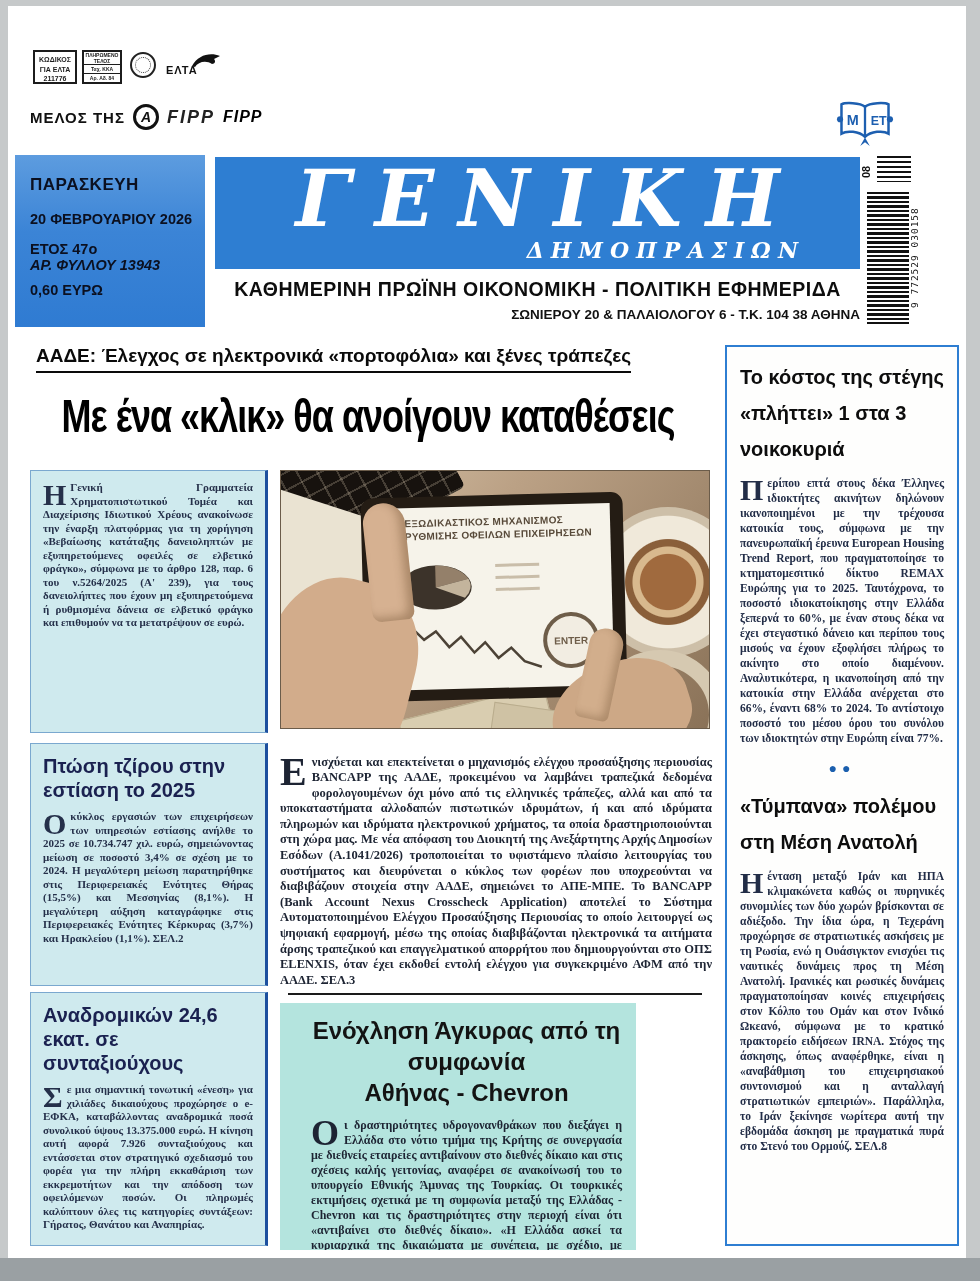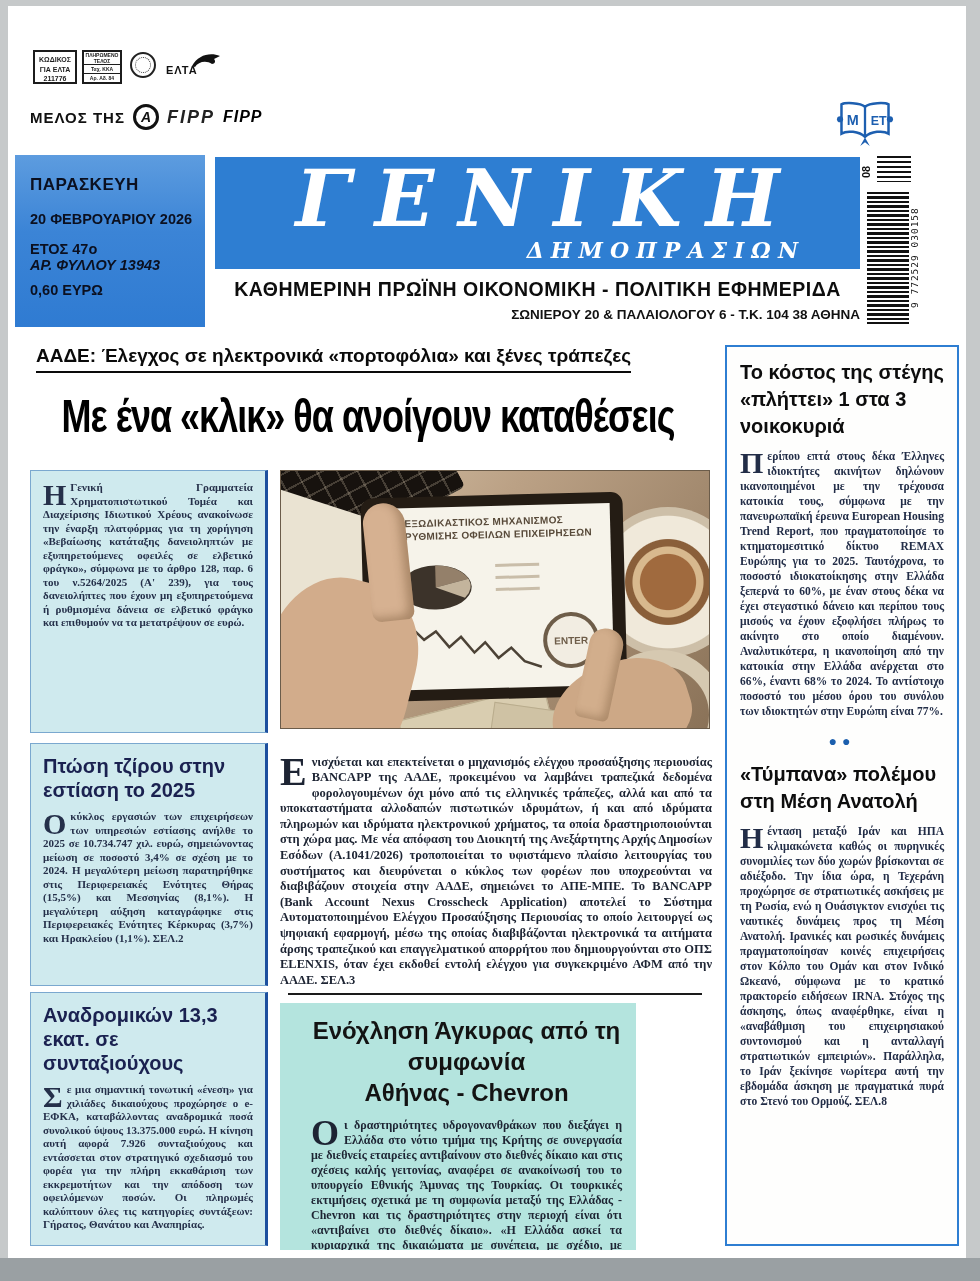--- a/index.html
+++ b/index.html
@@ -90,21 +90,21 @@
   
   #main-body{left:272px;top:736px;width:432px;font-size:12.5px;line-height:15.6px;text-align:justify;color:#1d2433;font-weight:bold;}
   .dc-lg{float:left;font-size:40px;line-height:31px;font-weight:bold;padding:1px 5px 0 0;font-family:"Liberation Serif",serif;}
   #rule{left:280px;top:987px;width:414px;height:2px;background:#1a1a1a;}
   #chevron-box{left:272px;top:997px;width:356px;height:247px;background:#b4e4de;padding:12px 14px 8px 31px;overflow:hidden;}
   #chevron-box h2{margin:0 0 10px 0;text-align:center;font-size:24px;line-height:31px;color:#131313;font-weight:bold;}
   #chevron-body{font-size:12px;line-height:15px;text-align:justify;color:#1d2433;font-weight:bold;margin:0;}
 
   
   #right-box{left:717px;top:339px;width:234px;height:901px;background:#fefefd;border:2px solid #2e7ed2;padding:12px 13px;overflow:hidden;}
-  #right-box h2{margin:0 0 9px 0;font-size:20px;line-height:27px;color:#0d0d0d;font-weight:bold;}
+  #right-box h2{margin:0 0 9px 0;font-size:20px;line-height:36px;color:#0d0d0d;font-weight:bold;}
   .right-body{font-size:11.5px;line-height:15px;text-align:justify;color:#222d47;font-weight:bold;margin:0;}
   #dots-sep{text-align:center;color:#1b5fae;font-size:14px;letter-spacing:5px;margin:14px 0 12px 0;font-weight:bold;}
 </style>
 </head>
 <body>
 
 <div id="sheet" class="sans">
 
   <div class="abs pbox" id="code-box">
     <div>ΚΩΔΙΚΟΣ</div>
@@ -167,21 +167,21 @@
   <div class="abs" id="headline">Με ένα «κλικ» θα ανοίγουν καταθέσεις</div>
 
   <div class="abs cyan-box" id="left-box-1">
     <p class="box-body serif"><span class="dc">Η</span><span>Γενική Γραμματεία Χρηματοπιστωτικού Τομέα και Διαχείρισης Ιδιωτικού Χρέους ανακοίνωσε την έναρξη πλατφόρμας για τη χορήγηση «Βεβαίωσης κατάταξης δανειοληπτών με εξυπηρετούμενες οφειλές σε ελβετικό φράγκο», σύμφωνα με το άρθρο 128, παρ. 6 του ν.5264/2025 (Α' 239), για τους δανειολήπτες που έχουν μη εξυπηρετούμενα ή ρυθμισμένα δάνεια σε ελβετικό φράγκο και επιθυμούν να τα μετατρέψουν σε ευρώ.</span></p>
   </div>
   <div class="abs cyan-box" id="left-box-2">
     <h2>Πτώση τζίρου στην εστίαση το 2025</h2>
     <p class="box-body serif"><span class="dc">Ο</span><span>κύκλος εργασιών των επιχειρήσεων των υπηρεσιών εστίασης ανήλθε το 2025 σε 10.734.747 χιλ. ευρώ, σημειώνοντας μείωση σε ποσοστό 3,4% σε σχέση με το 2024. Η μεγαλύτερη μείωση παρατηρήθηκε στις Περιφερειακές Ενότητες Θήρας (15,5%) και Μεσσηνίας (8,1%). Η μεγαλύτερη αύξηση καταγράφηκε στις Περιφερειακές Ενότητες Κέρκυρας (3,7%) και Ηρακλείου (1,1%). ΣΕΛ.2</span></p>
   </div>
   <div class="abs cyan-box" id="left-box-3">
-    <h2>Αναδρομικών 13,3 εκατ. σε συνταξιούχους</h2>
+    <h2>Αναδρομικών 24,6 εκατ. σε συνταξιούχους</h2>
     <p class="box-body serif"><span class="dc">Σ</span><span>ε μια σημαντική τονωτική «ένεση» για χιλιάδες δικαιούχους προχώρησε ο e-ΕΦΚΑ, καταβάλλοντας αναδρομικά ποσά συνολικού ύψους 13.375.000 ευρώ. Η κίνηση αυτή αφορά 7.926 συνταξιούχους και εντάσσεται στον στρατηγικό σχεδιασμό του φορέα για την πλήρη εκκαθάριση των εκκρεμοτήτων και την απόδοση των οφειλόμενων ποσών. Οι πληρωμές καλύπτουν όλες τις κατηγορίες συντάξεων: Γήρατος, Θανάτου και Αναπηρίας.</span></p>
   </div>
 
   <div class="abs" id="photo">
     <div id="laptop"></div>
     <div id="paper-sheet"></div>
     <div id="coffee"></div>
     <div id="disc"></div>
     <div class="money" id="money-1"></div>
     <div class="money" id="money-2"></div>

